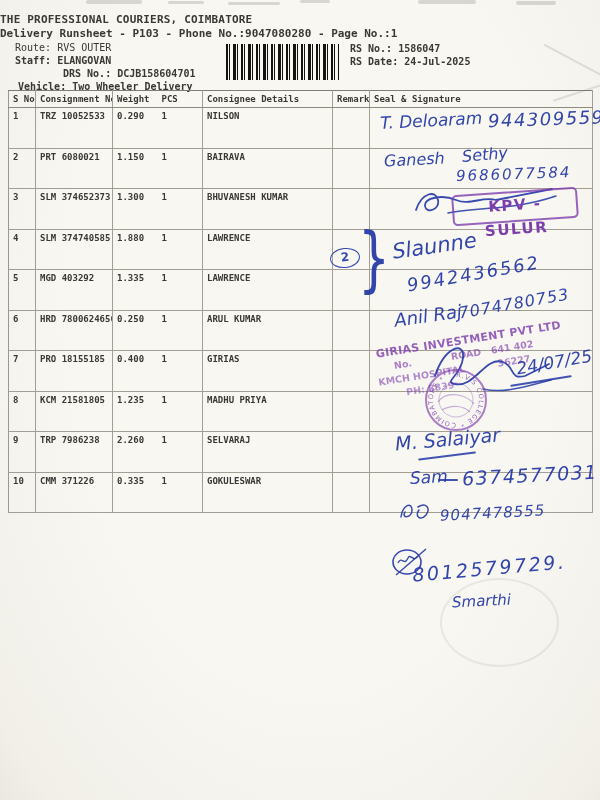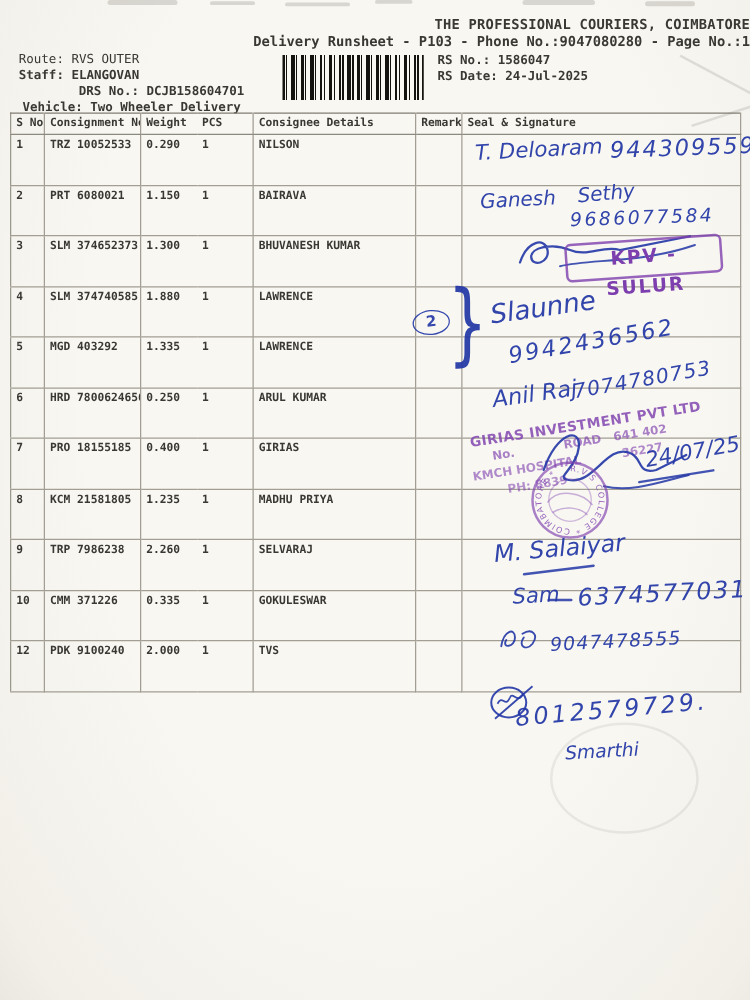--- a/index.html
+++ b/index.html
@@ -1,21 +1,21 @@
 <!DOCTYPE html>
 <html><head>
 <meta charset="utf-8">
 <style>
   html,body{margin:0;padding:0;background:#e8e6e0;}
   .page{position:relative;width:600px;height:800px;overflow:hidden;
         background:radial-gradient(ellipse at 52% 38%, #f8f7f2 55%, #f1efe8 92%, #eae8e0 100%);
         font-family:"DejaVu Sans Mono", monospace;color:#3a3833;}
   .abs{position:absolute;}
   .print{font-family:"DejaVu Sans Mono", monospace;font-weight:bold;white-space:nowrap;}
-  .center{left:0;right:0;text-align:right;}
+  .center{left:0;right:0;text-align:left;}
   
   .smudge{position:absolute;background:rgba(104,100,92,.22);border-radius:2px;}
   .fold{position:absolute;background:rgba(110,105,98,.18);}
   
   table.runsheet{position:absolute;left:8px;top:90px;width:584px;border-collapse:collapse;table-layout:fixed;
         border-top:1.5px solid #807d74;border-left:1px solid #9b988e;}
   table.runsheet th, table.runsheet td{font-family:"DejaVu Sans Mono", monospace;font-weight:bold;font-size:9px;
         color:#3a3833;text-align:left;vertical-align:top;padding:3px 0 0 4px;white-space:nowrap;overflow:hidden;}
   table.runsheet th{height:13px;border-bottom:1px solid #8c897f;}
   table.runsheet td{height:36.5px;border-bottom:1px solid #a29e94;}
@@ -171,29 +171,20 @@
         </tr>
     <tr>
           <td class="v-r">10</td>
           <td class="v-r">CMM 371226</td>
           <td>0.335</td>
           <td class="v-r c-pcs">1</td>
           <td class="v-r c-name">GOKULESWAR</td>
           <td class="v-r"></td>
           <td class="v-r"></td>
         </tr>
-    <tr>
-          <td class="v-r">12</td>
-          <td class="v-r">PDK 9100240</td>
-          <td>2.000</td>
-          <td class="v-r c-pcs">1</td>
-          <td class="v-r c-name">TVS</td>
-          <td class="v-r"></td>
-          <td class="v-r"></td>
-        </tr>
   </tbody>
     </table>
 
   <span class="hand" style="left:380px;top:110px;font-size:17px;transform:rotate(-3deg);">T. Deloaram ·</span>
   <span class="hand" style="left:488px;top:108px;font-size:18px;letter-spacing:1.5px;transform:rotate(-2deg);">9443095599</span>
 
   <span class="hand" style="left:384px;top:150px;font-size:16px;transform:rotate(-3deg);">Ganesh</span>
   <span class="hand" style="left:462px;top:145px;font-size:16px;transform:rotate(-5deg);">Sethy</span>
   <span class="hand" style="left:456px;top:165px;font-size:15px;letter-spacing:2px;transform:rotate(-2deg);">9686077584</span>
 

